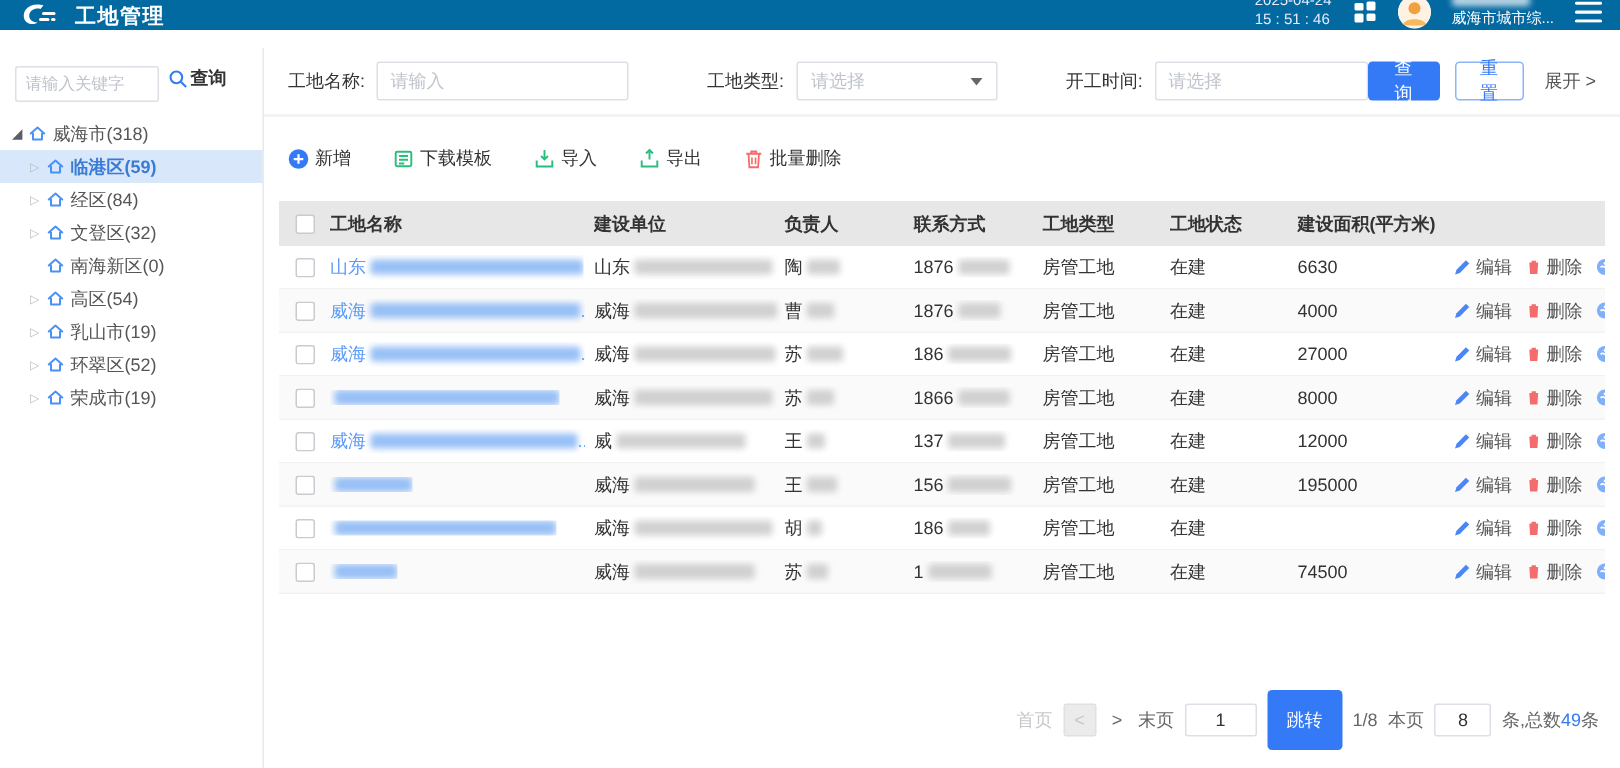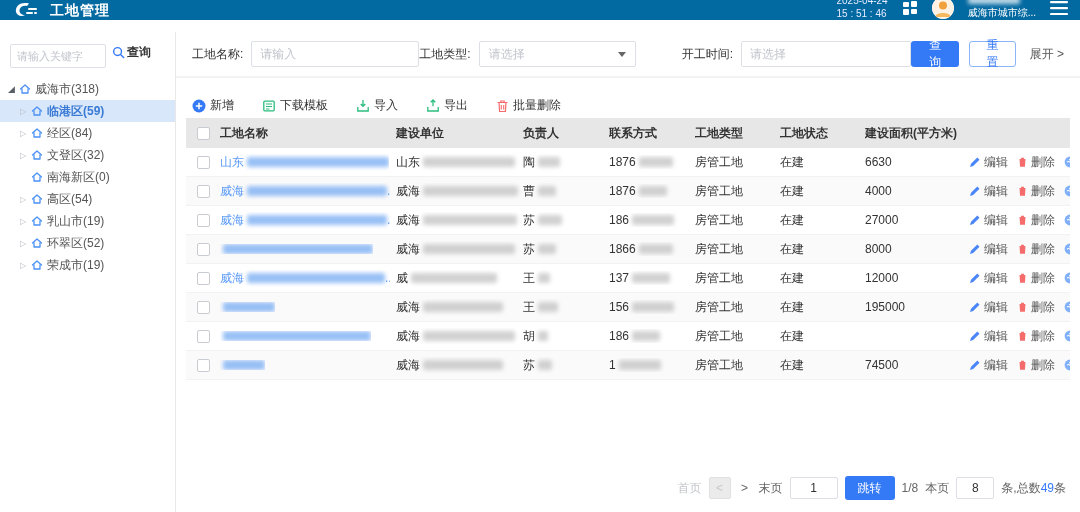--- a/index.html
+++ b/index.html
@@ -37,32 +37,32 @@
   .frow{height:46px;display:flex;align-items:center;padding:0 16px;border-bottom:2px solid #f2f3f5}
   .flab{color:#333;margin-right:8px;white-space:nowrap}
   .f-input{height:26px;border:1px solid #dcdfe6;border-radius:2px;padding:0 8px;font-size:12px;color:#333;outline:none}
   .f-input::placeholder{color:#c0c4cc}
   .fi-name{width:168px}
   .f-select{width:178px;height:26px;border:1px solid #dcdfe6;border-radius:2px;display:flex;align-items:center;justify-content:space-between;padding:0 9px;color:#c0c4cc;cursor:pointer}
   .chev{width:0;height:0;border-left:4px solid transparent;border-right:4px solid transparent;border-top:5px solid #666}
   .f-date{width:196px;height:26px;border:1px solid #dcdfe6;border-radius:2px;display:flex;align-items:center;overflow:hidden}
   .f-date input{flex:1;height:100%;border:none;outline:none;padding:0 8px;font-size:12px;color:#333}
   .f-date input::placeholder{color:#c0c4cc}
-  .g2{}.g3{margin-left:46px}
+  .g2{margin-left:52px}.g3{margin-left:46px}
   .fbtns{margin-left:auto;display:flex;align-items:center;gap:10px}
   .btn-primary{height:26px;padding:0 18px;background:#3479f6;color:#fff;border:none;border-radius:3px;font-size:12px;display:inline-flex;align-items:center;cursor:pointer}
   .btn-plain{height:26px;padding:0 16px;background:#fff;color:#3479f6;border:1px solid #8cb4f9;border-radius:3px;font-size:12px;display:inline-flex;align-items:center;cursor:pointer}
   .expand{color:#555;margin-left:4px;white-space:nowrap;cursor:pointer}
 
   .trow{height:36px;display:flex;align-items:flex-end;padding:0 16px;gap:0}
   .tool{display:inline-flex;align-items:center;gap:4px;color:#333;margin-right:28px;cursor:pointer}
   .tool svg{display:block}
 
   
-  .tbl{margin:4px 10px 0 10px}
+  .tbl{margin:20px 10px 0 10px}
   .thead{display:flex;height:30px;background:#e7e7e7;font-weight:bold;color:#333}
   .tr{display:flex;height:29px;border-bottom:1px solid #f2f2f2;background:#fff;align-items:center}
   .tr:nth-child(even){background:#fafafa}
   .td,.th{display:flex;align-items:center;padding-right:6px;overflow:hidden;white-space:nowrap}
   .c-cb{width:34px;justify-content:center;padding-right:0}
   .c-name{width:176px}.c-unit{width:127px}.c-person{width:86px}.c-phone{width:86px}
   .c-type{width:85px}.c-status{width:85px}.c-area{width:104px}.c-ops{flex:1}
   .checkbox{width:13px;height:13px;border:1px solid #c8cbd0;border-radius:2px;background:#fff;display:inline-block;cursor:pointer}
   .link{color:#5b9bf8;display:inline-flex;align-items:center;overflow:hidden}
   .blob{display:inline-block;height:10px;border-radius:2px;background:#c2c2c2;filter:blur(2px);opacity:.75;margin-left:3px;flex:none}
@@ -71,21 +71,21 @@
   .op svg{display:block}
 
   
   .pager{position:absolute;right:14px;bottom:12px;display:flex;align-items:center;gap:7px;color:#666}
   .pg-dis{color:#c4c7cc;cursor:default}
   .pg-box{width:22px;height:22px;background:#ebebeb;border:1px solid #e0e0e0;border-radius:2px;display:flex;align-items:center;justify-content:center;color:#c4c7cc;cursor:default}
   .pg-nx{width:14px;text-align:center;color:#666;cursor:pointer}
   .pg-last{color:#666;cursor:pointer}
   .pg-input{width:48px;height:22px;border:1px solid #dcdfe6;border-radius:2px;text-align:center;font-size:12px;color:#333;outline:none}
   .pg-size{width:38px}
-  .pg-jump{height:24px;padding:0 13px;background:#3479f6;color:#fff;border:none;border-radius:3px;font-size:12px;cursor:pointer}
+  .pg-jump{height:40px;padding:0 13px;background:#3479f6;color:#fff;border:none;border-radius:3px;font-size:12px;cursor:pointer}
   .blue-num{color:#3479f6}
 </style>
 </head>
 <body>
 
 <div class="hdr">
   <svg class="logo" viewBox="0 0 30 20">
     <path d="M13 3 C6 3 3 8 4 12 C5 16 10 17 13 15 C10 15 7 13 7.5 10 C8 6.5 12 5 15 6 L17 3.5 C15.8 3.1 14.3 3 13 3 Z" fill="#fff"></path>
     <rect x="16" y="8" width="9" height="2" rx="1" fill="#fff"></rect>
     <rect x="14" y="12" width="7" height="2" rx="1" fill="#fff"></rect>

